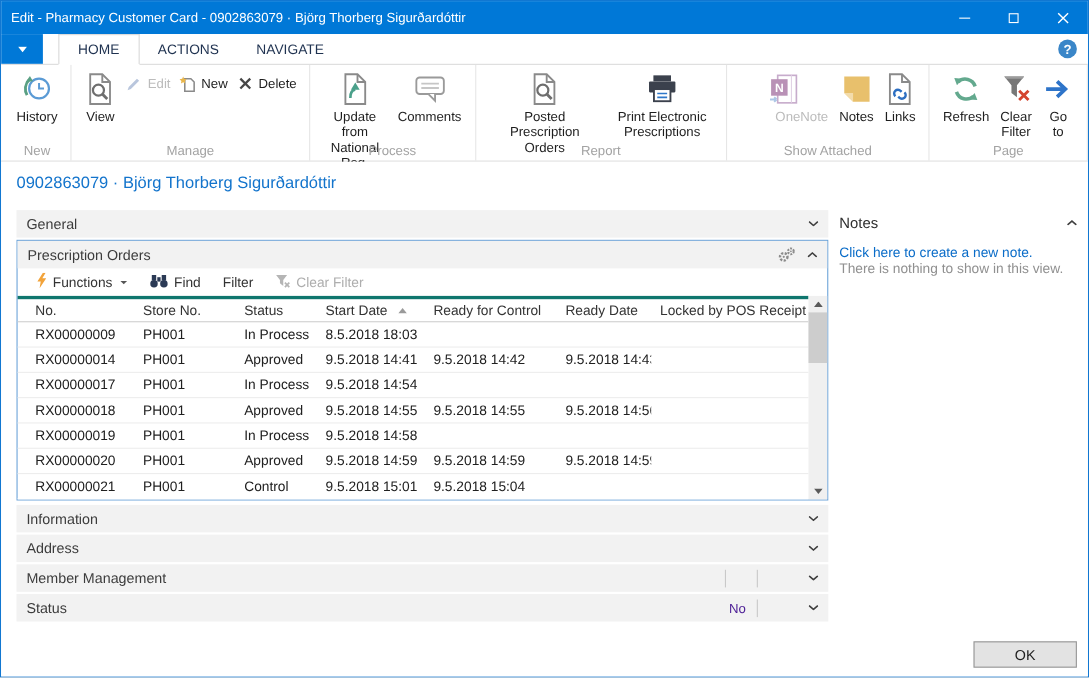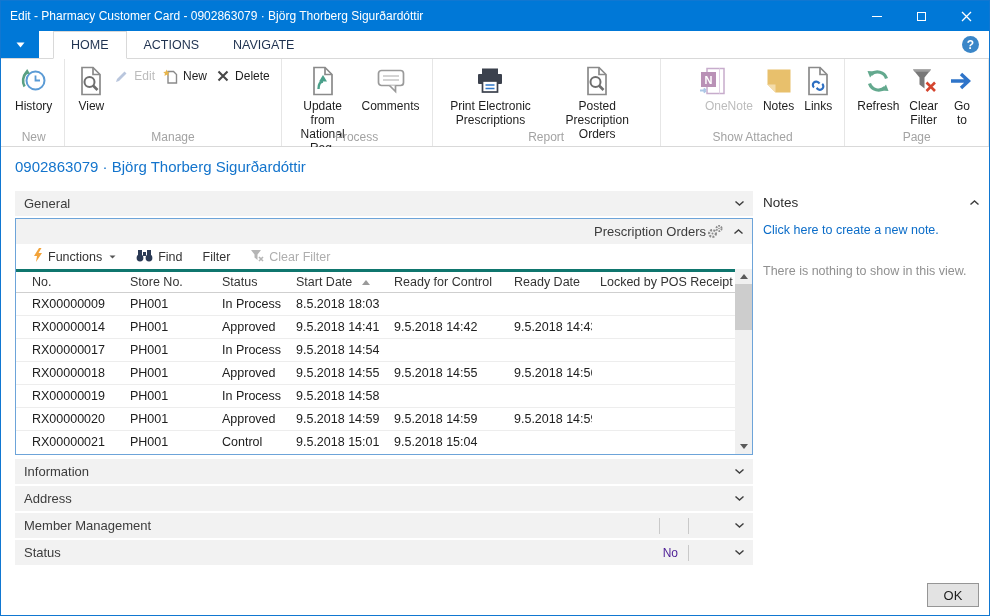--- a/index.html
+++ b/index.html
@@ -38,21 +38,21 @@
   
   .content { position:relative; height:468px; background:#fff; }
   .pgtitle { font-size:15px; color:#1374cc; padding:11px 0 0 14px; height:44px; white-space:nowrap; }
   .leftcol { margin-left:14px; width:738px; }
   .bar { height:25px; background:#f2f2f2; display:flex; align-items:center; padding:0 9px; margin-bottom:2px; }
   .bar-label { font-size:13px; color:#3c3c3c; flex:1; }
   .vsep { width:1px; height:16px; background:#c9c9c9; }
   .chev { display:flex; align-items:center; }
 
   .panel { border:1px solid #6da4d9; margin-bottom:4px; background:#fff; }
-  .panel .bar { margin-bottom:0;text-align:right; }
+  .panel .bar { margin-bottom:0; }
   .gearsic { margin-right:10px; display:flex; align-items:center; }
 
   .ptoolbar { height:25px; display:flex; align-items:center; font-size:12.5px; color:#333; padding-left:7px; }
   .tool { display:flex; align-items:center; gap:5px; padding:0 10px; height:100%; }
   .tool.disabled { color:#aeaeae; }
   .tool .caret { margin-left:2px; display:flex; align-items:center; }
 
   .tablewrap { position:relative; padding-right:17px; }
   .thead { display:flex; height:24px; align-items:center; border-top:3px solid #0f766e; border-bottom:1px solid #cfcfcf; font-size:12.5px; color:#333; }
   .trow  { display:flex; height:23px; align-items:center; border-bottom:1px solid #ededed; font-size:12.5px; color:#202020; }
@@ -64,23 +64,23 @@
   .scrollbar { position:absolute; right:0; top:0; bottom:0; width:17px; background:#f0f0f0; display:flex; flex-direction:column; align-items:center; }
   .sb-arrow { height:15px; width:17px; display:flex; align-items:center; justify-content:center; }
   .sb-thumb { width:17px; height:46px; background:#cdcdcd; }
   .sb-space { flex:1; }
 
   
   .notes { position:absolute; left:762px; top:44px; width:216px; }
   .notes-head { display:flex; align-items:center; height:22px; }
   .notes-title { font-size:13.5px; color:#2e2e2e; flex:1; }
   .notes-link { font-size:12.5px; color:#0a6cc8; margin-top:10px; cursor:pointer; }
-  .notes-empty { font-size:12.5px; color:#909090; margin-top:27px; }
-
-  .okbtn { position:absolute; right:10px; bottom:8px; width:52px; height:24px; background:#e3e3e3; border:1px solid #969696;
+  .notes-empty { font-size:12.5px; color:#909090; }
+
+  .okbtn { position:absolute; right:10px; bottom:8px; width:94px; height:24px; background:#e3e3e3; border:1px solid #969696;
            font-size:13px; color:#1e1e1e; display:flex; align-items:center; justify-content:center; }
 </style>
 </head>
 <body>
 
 <div class="window">
 
   <div class="titlebar">
     <div class="title">Edit - Pharmacy Customer Card - 0902863079 · Björg Thorberg Sigurðardóttir</div>
     <div class="wbtn">
@@ -196,39 +196,39 @@
           </svg>
         </span>
         <span class="lbl">Comments</span>
       </div>
       <div class="rgroup-label">Process</div>
     </div>
 
     <div class="rgroup">
       <div class="rbtn">
         <span class="ic">
+          <svg width="28" height="30" viewBox="0 0 28 30">
+            <path d="M5 1.5 H16 L23 8.5 V28.5 H5 Z" fill="#fff" stroke="#8a8a8a" stroke-width="1.7"></path>
+            <path d="M16 1.5 V8.5 H23" fill="none" stroke="#8a8a8a" stroke-width="1.7"></path>
+            <circle cx="12.5" cy="16" r="5" fill="none" stroke="#6e6e6e" stroke-width="2"></circle>
+            <path d="M16 19.5 L20.5 24" stroke="#6e6e6e" stroke-width="2.6"></path>
+          </svg>
+        </span>
+        <span class="lbl" style="max-width:128px">Posted Prescription Orders</span>
+      </div>
+      <div class="rbtn">
+        <span class="ic">
           <svg width="30" height="30" viewBox="0 0 30 30">
             <rect x="7" y="2.5" width="16" height="5.5" fill="#3b414d"></rect>
             <rect x="3" y="8" width="24" height="10" rx="1" fill="#3b414d"></rect>
             <rect x="7.5" y="15" width="15" height="11" fill="#fff" stroke="#3b414d" stroke-width="1.7"></rect>
             <path d="M10.5 19 H19.5 M10.5 22.5 H19.5" stroke="#2f77c9" stroke-width="1.5"></path>
           </svg>
         </span>
         <span class="lbl" style="max-width:116px">Print Electronic Prescriptions</span>
-      </div>
-      <div class="rbtn">
-        <span class="ic">
-          <svg width="28" height="30" viewBox="0 0 28 30">
-            <path d="M5 1.5 H16 L23 8.5 V28.5 H5 Z" fill="#fff" stroke="#8a8a8a" stroke-width="1.7"></path>
-            <path d="M16 1.5 V8.5 H23" fill="none" stroke="#8a8a8a" stroke-width="1.7"></path>
-            <circle cx="12.5" cy="16" r="5" fill="none" stroke="#6e6e6e" stroke-width="2"></circle>
-            <path d="M16 19.5 L20.5 24" stroke="#6e6e6e" stroke-width="2.6"></path>
-          </svg>
-        </span>
-        <span class="lbl" style="max-width:128px">Posted Prescription Orders</span>
       </div>
       <div class="rgroup-label">Report</div>
     </div>
 
     <div class="rgroup">
       <div class="rbtn disabled">
         <span class="ic">
           <svg width="30" height="30" viewBox="0 0 30 30" opacity="0.55">
             <rect x="9" y="2.5" width="17" height="25" fill="#fff" stroke="#9b6aa3" stroke-width="1.5"></rect>
             <path d="M21.5 2.5 V27.5" stroke="#c9aed0" stroke-width="1"></path>

